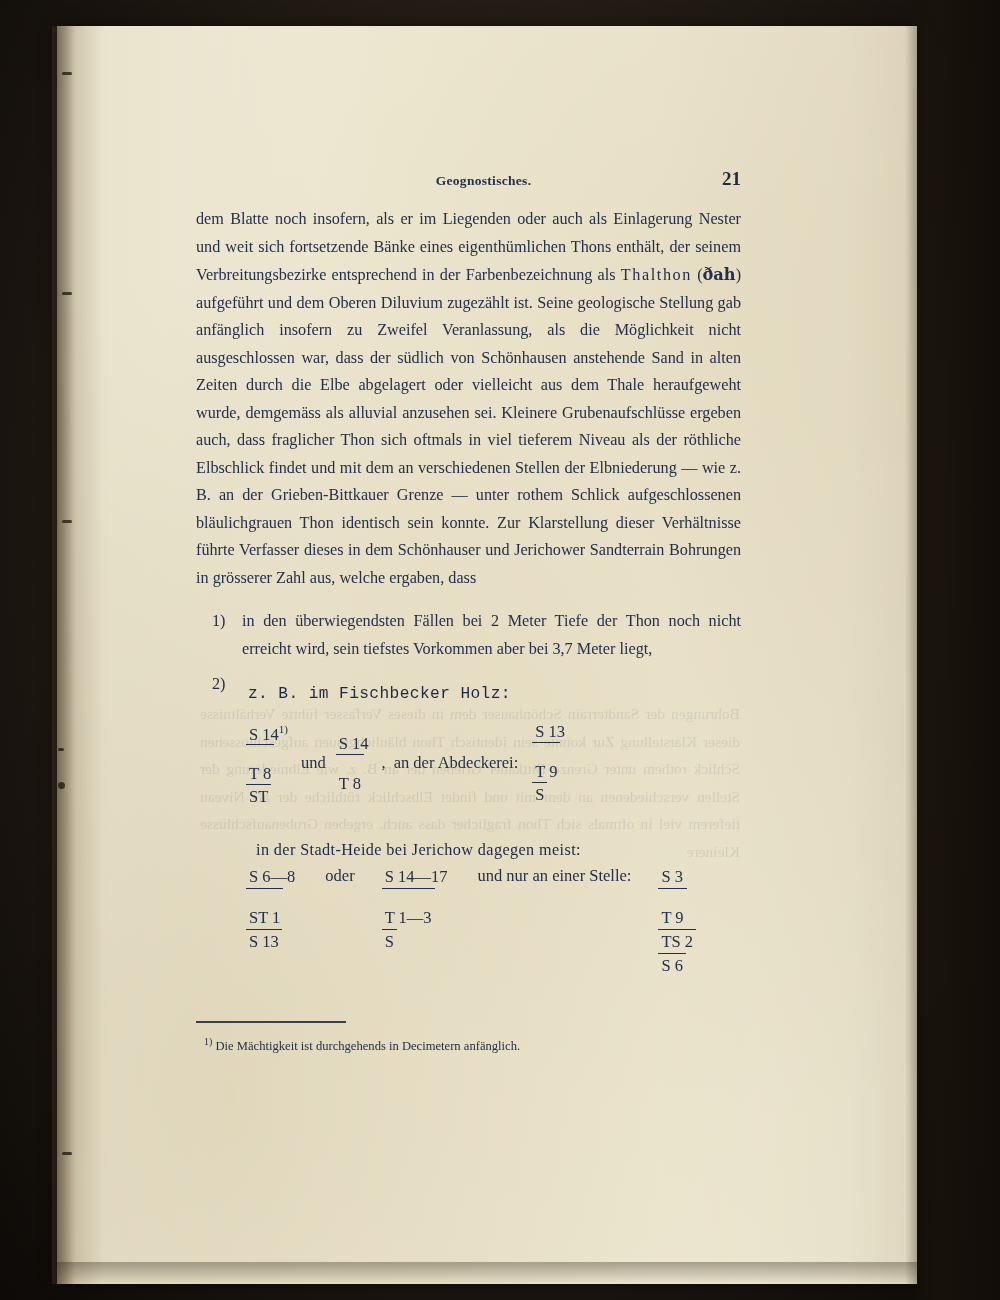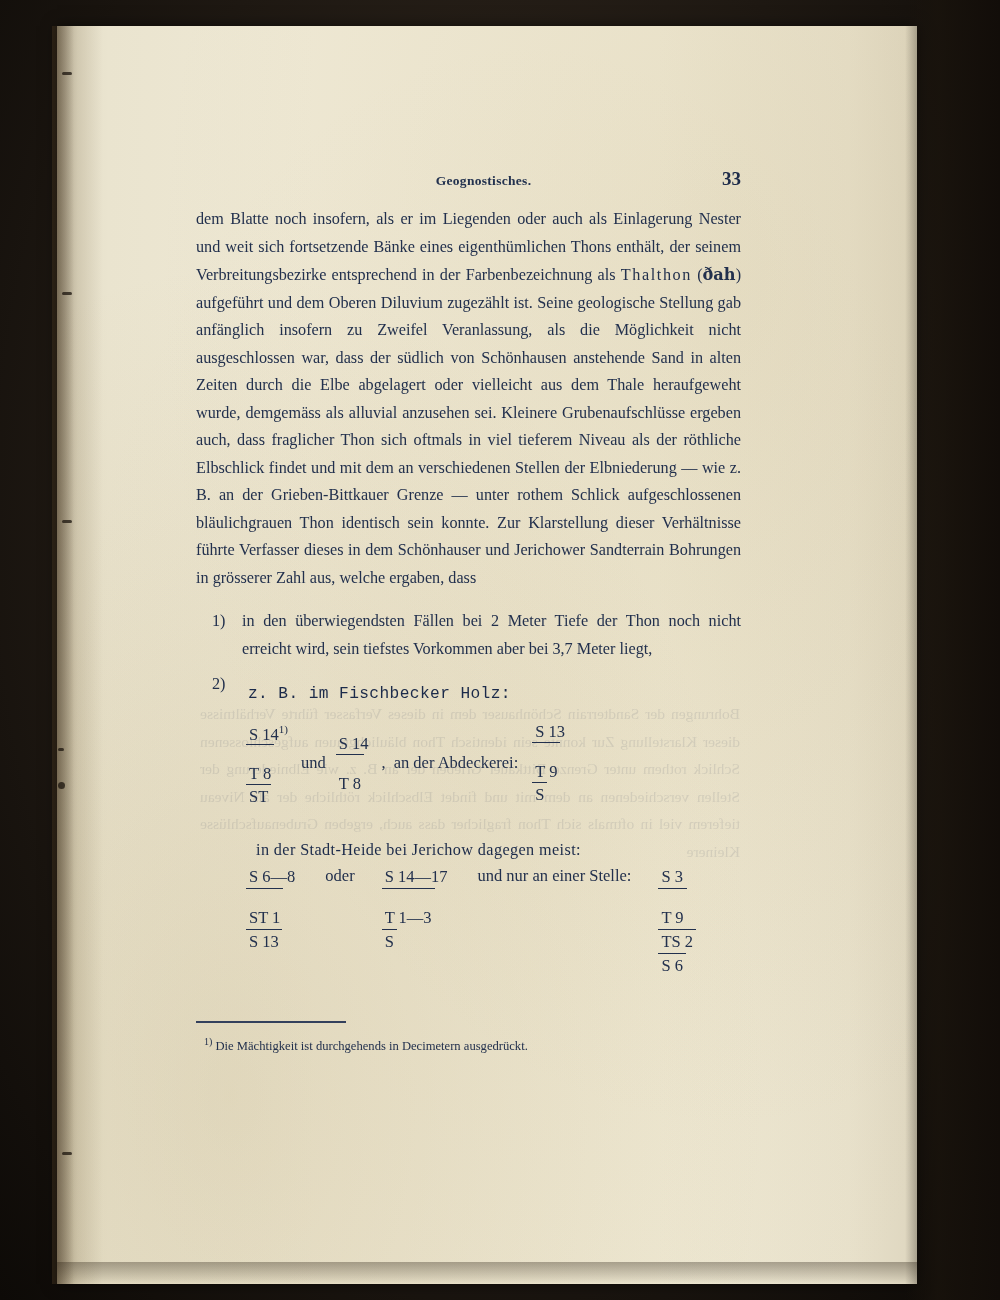--- a/index.html
+++ b/index.html
@@ -286,21 +286,21 @@
     bläulichgrauen aufgeschlossenen Schlick rothem unter Grenze Bittkauer
     Grieben der an B. z. wie Elbniederung der Stellen verschiedenen an dem mit
     und findet Elbschlick röthliche der als Niveau tieferem viel in oftmals sich
     Thon fraglicher dass auch, ergeben Grubenaufschlüsse Kleinere
   </div>
 
   <div class="textblock">
 
     <div class="running-head">
       <div class="rh-title">Geognostisches.</div>
-      <div class="rh-folio">33</div>
+      <div class="rh-folio">21</div>
     </div>
 
     <p class="body-par"><span>dem Blatte noch insofern, als er im Liegenden oder auch als Einlagerung Nester und weit sich fortsetzende Bänke eines eigenthümlichen Thons enthält, der seinem Verbreitungsbezirke entsprechend in der Farbenbezeichnung als </span><span class="spaced">Thalthon</span><span> (</span><span class="fraktur">ðah</span><span>) aufgeführt und dem Oberen Diluvium zugezählt ist.  Seine geologische Stellung gab anfänglich insofern zu Zweifel Veranlassung, als die Möglichkeit nicht ausgeschlossen war, dass der südlich von Schönhausen anstehende Sand in alten Zeiten durch die Elbe abgelagert oder vielleicht aus dem Thale heraufgeweht wurde, demgemäss als alluvial anzusehen sei.  Kleinere Grubenaufschlüsse ergeben auch, dass fraglicher Thon sich oftmals in viel tieferem Niveau als der röthliche Elbschlick findet und mit dem an verschiedenen Stellen der Elbniederung — wie z. B. an der Grieben-Bittkauer Grenze — unter rothem Schlick aufgeschlossenen bläulichgrauen Thon identisch sein konnte.  Zur Klarstellung dieser Verhältnisse führte Verfasser dieses in dem Schönhauser und Jerichower Sandterrain Bohrungen in grösserer Zahl aus, welche ergaben, dass</span></p>
 
     <ol class="numlist">
       <li>
         <span class="marker">1)</span>
         <span>in den überwiegendsten Fällen bei 2 Meter Tiefe der Thon noch nicht erreicht wird, sein tiefstes Vorkommen aber bei 3,7 Meter liegt,</span>
       </li>
       <li>
@@ -349,17 +349,17 @@
         <span class="num">S  3</span>
         <span class="den">T  9</span>
         <span class="den2">TS 2</span>
         <span class="den2">S  6</span>
       </span>
     </div>
 
     <div class="footnote-rule"></div>
     <div class="footnote">
       <span class="fn-mark">1)</span>
-      <span>Die Mächtigkeit ist durchgehends in Decimetern ausgedrückt.</span>
+      <span>Die Mächtigkeit ist durchgehends in Decimetern anfänglich.</span>
     </div>
 
   </div>
 </div>
 
 </body></html>

